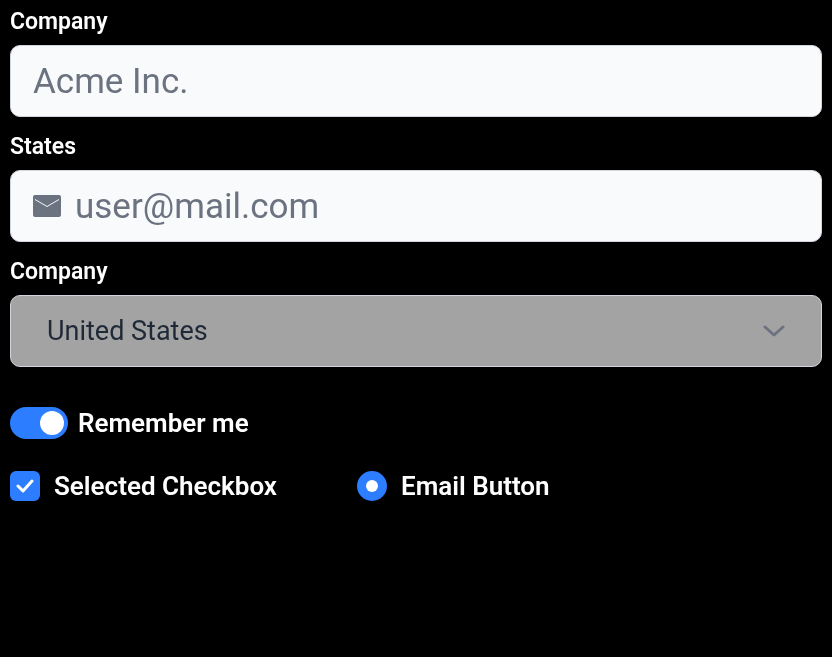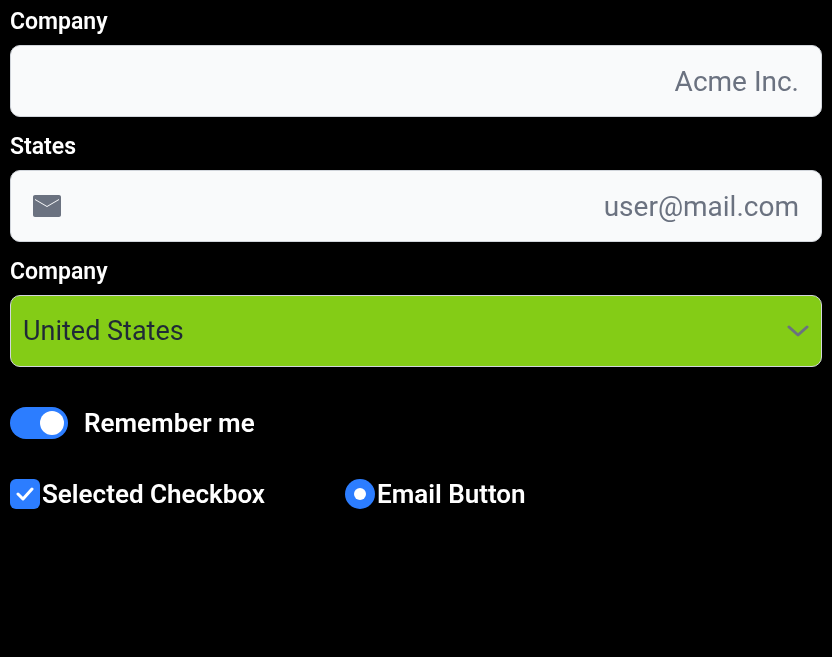--- a/index.html
+++ b/index.html
@@ -30,70 +30,69 @@
       border-radius: 10px;
       display: flex;
       align-items: center;
       height: 72px;
       padding: 0 22px;
     }
     .text-input {
       background: transparent;
       border: none;
       outline: none;
-      font-size: 28px;
+      font-size: 35px;
       color: #a16207;
       width: 100%;
       font-family: inherit;
-      text-align: right;
     }
     .text-input::placeholder {
       color: #6b7280;
     }
     .mail-icon {
       width: 28px;
       height: 22px;
       margin-right: 14px;
       flex-shrink: 0;
     }
     .mail-icon svg {
       width: 100%;
       height: 100%;
       display: block;
     }
     .select-wrap {
-      background: #84cc16;
+      background: #a3a3a3;
       border: 1px solid #d1d5db;
       border-radius: 10px;
       display: flex;
       align-items: center;
       justify-content: space-between;
       height: 72px;
-      padding: 0 12px;
+      padding: 0 36px;
       cursor: pointer;
     }
     .select-value {
       font-size: 27px;
       color: #1f2937;
     }
     .chevron {
       width: 22px;
       height: 14px;
     }
     .chevron svg {
       width: 100%;
       height: 100%;
       display: block;
     }
     .toggle-row {
       display: flex;
       align-items: center;
-      gap: 16px;
+      gap: 10px;
       margin-top: 40px;
-      margin-bottom: 40px;
+      margin-bottom: 32px;
     }
     .toggle {
       width: 58px;
       height: 32px;
       background: #2c7dff;
       border-radius: 16px;
       position: relative;
       cursor: pointer;
     }
     .toggle-knob {
@@ -111,21 +110,21 @@
       font-weight: 600;
     }
     .options-row {
       display: flex;
       align-items: center;
       gap: 80px;
     }
     .option {
       display: flex;
       align-items: center;
-      gap: 2px;
+      gap: 14px;
     }
     .checkbox {
       width: 30px;
       height: 30px;
       background: #2c7dff;
       border-radius: 6px;
       display: flex;
       align-items: center;
       justify-content: center;
       cursor: pointer;

